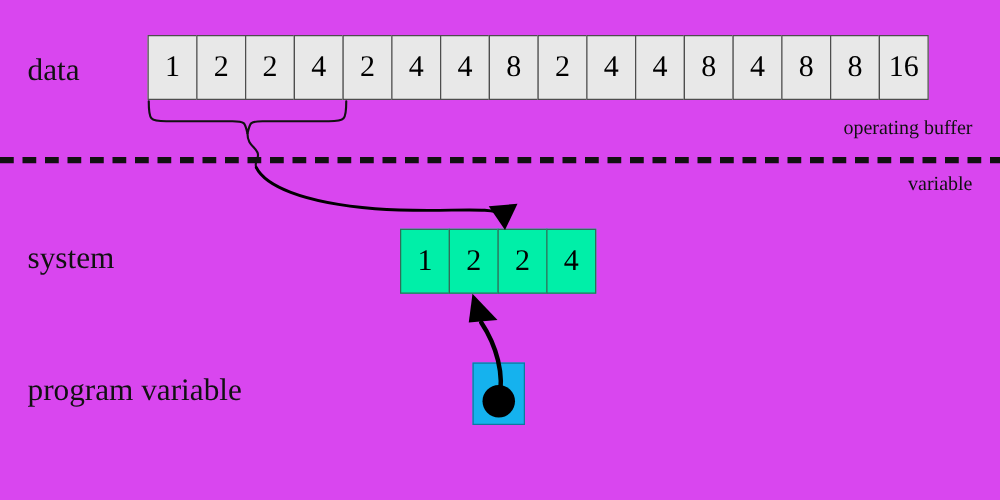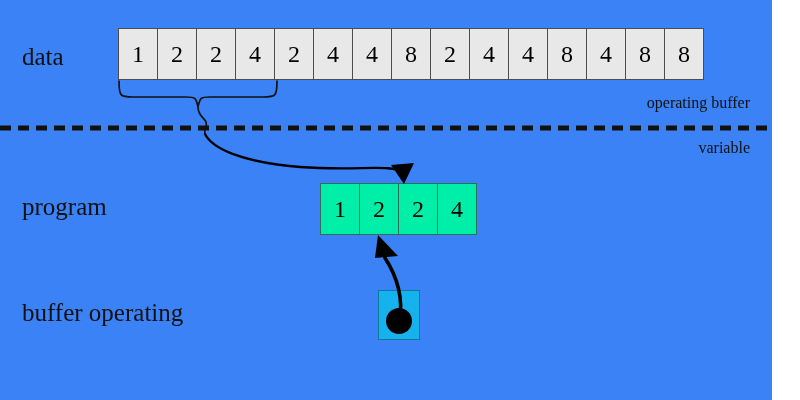--- a/index.html
+++ b/index.html
@@ -4,23 +4,24 @@
 <style>
   html, body {
     margin: 0;
     padding: 0;
     background: #ffffff;
   }
   #canvas {
     position: relative;
     width: 772px;
     height: 400px;
-    background: #3b82f6;
+    background: #d946ef;
     overflow: hidden;
     font-family: "Liberation Serif", "DejaVu Serif", serif;
+    padding-left: 28px;
   }
 
   
   .row-label {
     position: absolute;
     font-family: "Liberation Serif", "DejaVu Serif", serif;
     font-size: 25px;
     color: #111111;
     white-space: nowrap;
     line-height: 1;
@@ -107,42 +108,43 @@
     height: 400px;
     pointer-events: none;
   }
 </style>
 </head>
 <body>
 
 <div id="canvas">
 
   <div class="row-label" id="label-data">data</div>
-  <div class="row-label" id="label-buffer">program</div>
-  <div class="row-label" id="label-buffer-var">buffer operating</div>
+  <div class="row-label" id="label-buffer">system</div>
+  <div class="row-label" id="label-buffer-var">program variable</div>
 
   <div class="side-note" id="note-os">operating buffer</div>
   <div class="side-note" id="note-program">variable</div>
 
   <div class="array" id="data-array">
     <div class="cell">1</div>
     <div class="cell">2</div>
     <div class="cell">2</div>
     <div class="cell">4</div>
     <div class="cell">2</div>
     <div class="cell">4</div>
     <div class="cell">4</div>
     <div class="cell">8</div>
     <div class="cell">2</div>
     <div class="cell">4</div>
     <div class="cell">4</div>
     <div class="cell">8</div>
     <div class="cell">4</div>
     <div class="cell">8</div>
     <div class="cell">8</div>
+    <div class="cell">16</div>
   </div>
 
   <div class="array" id="buffer-array">
     <div class="cell">1</div>
     <div class="cell">2</div>
     <div class="cell">2</div>
     <div class="cell">4</div>
   </div>
 
   <div id="buffer-variable-box"></div>

